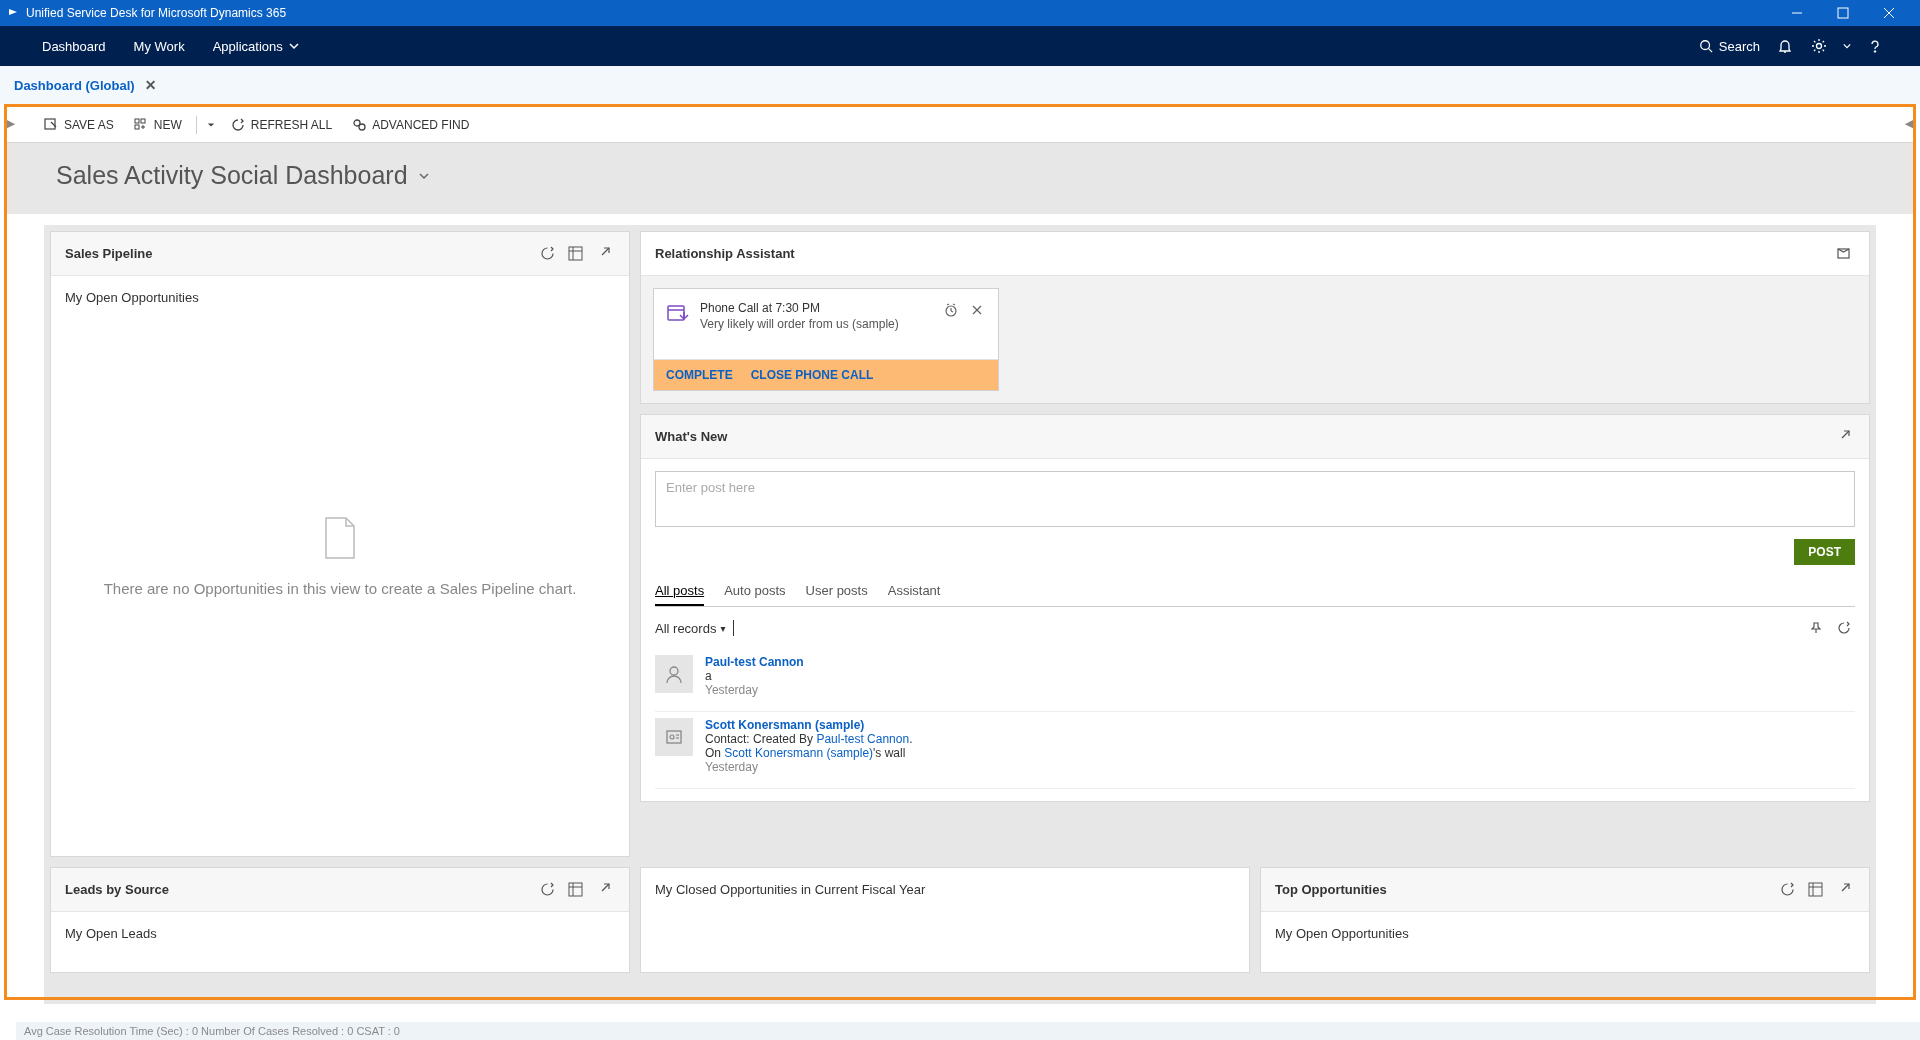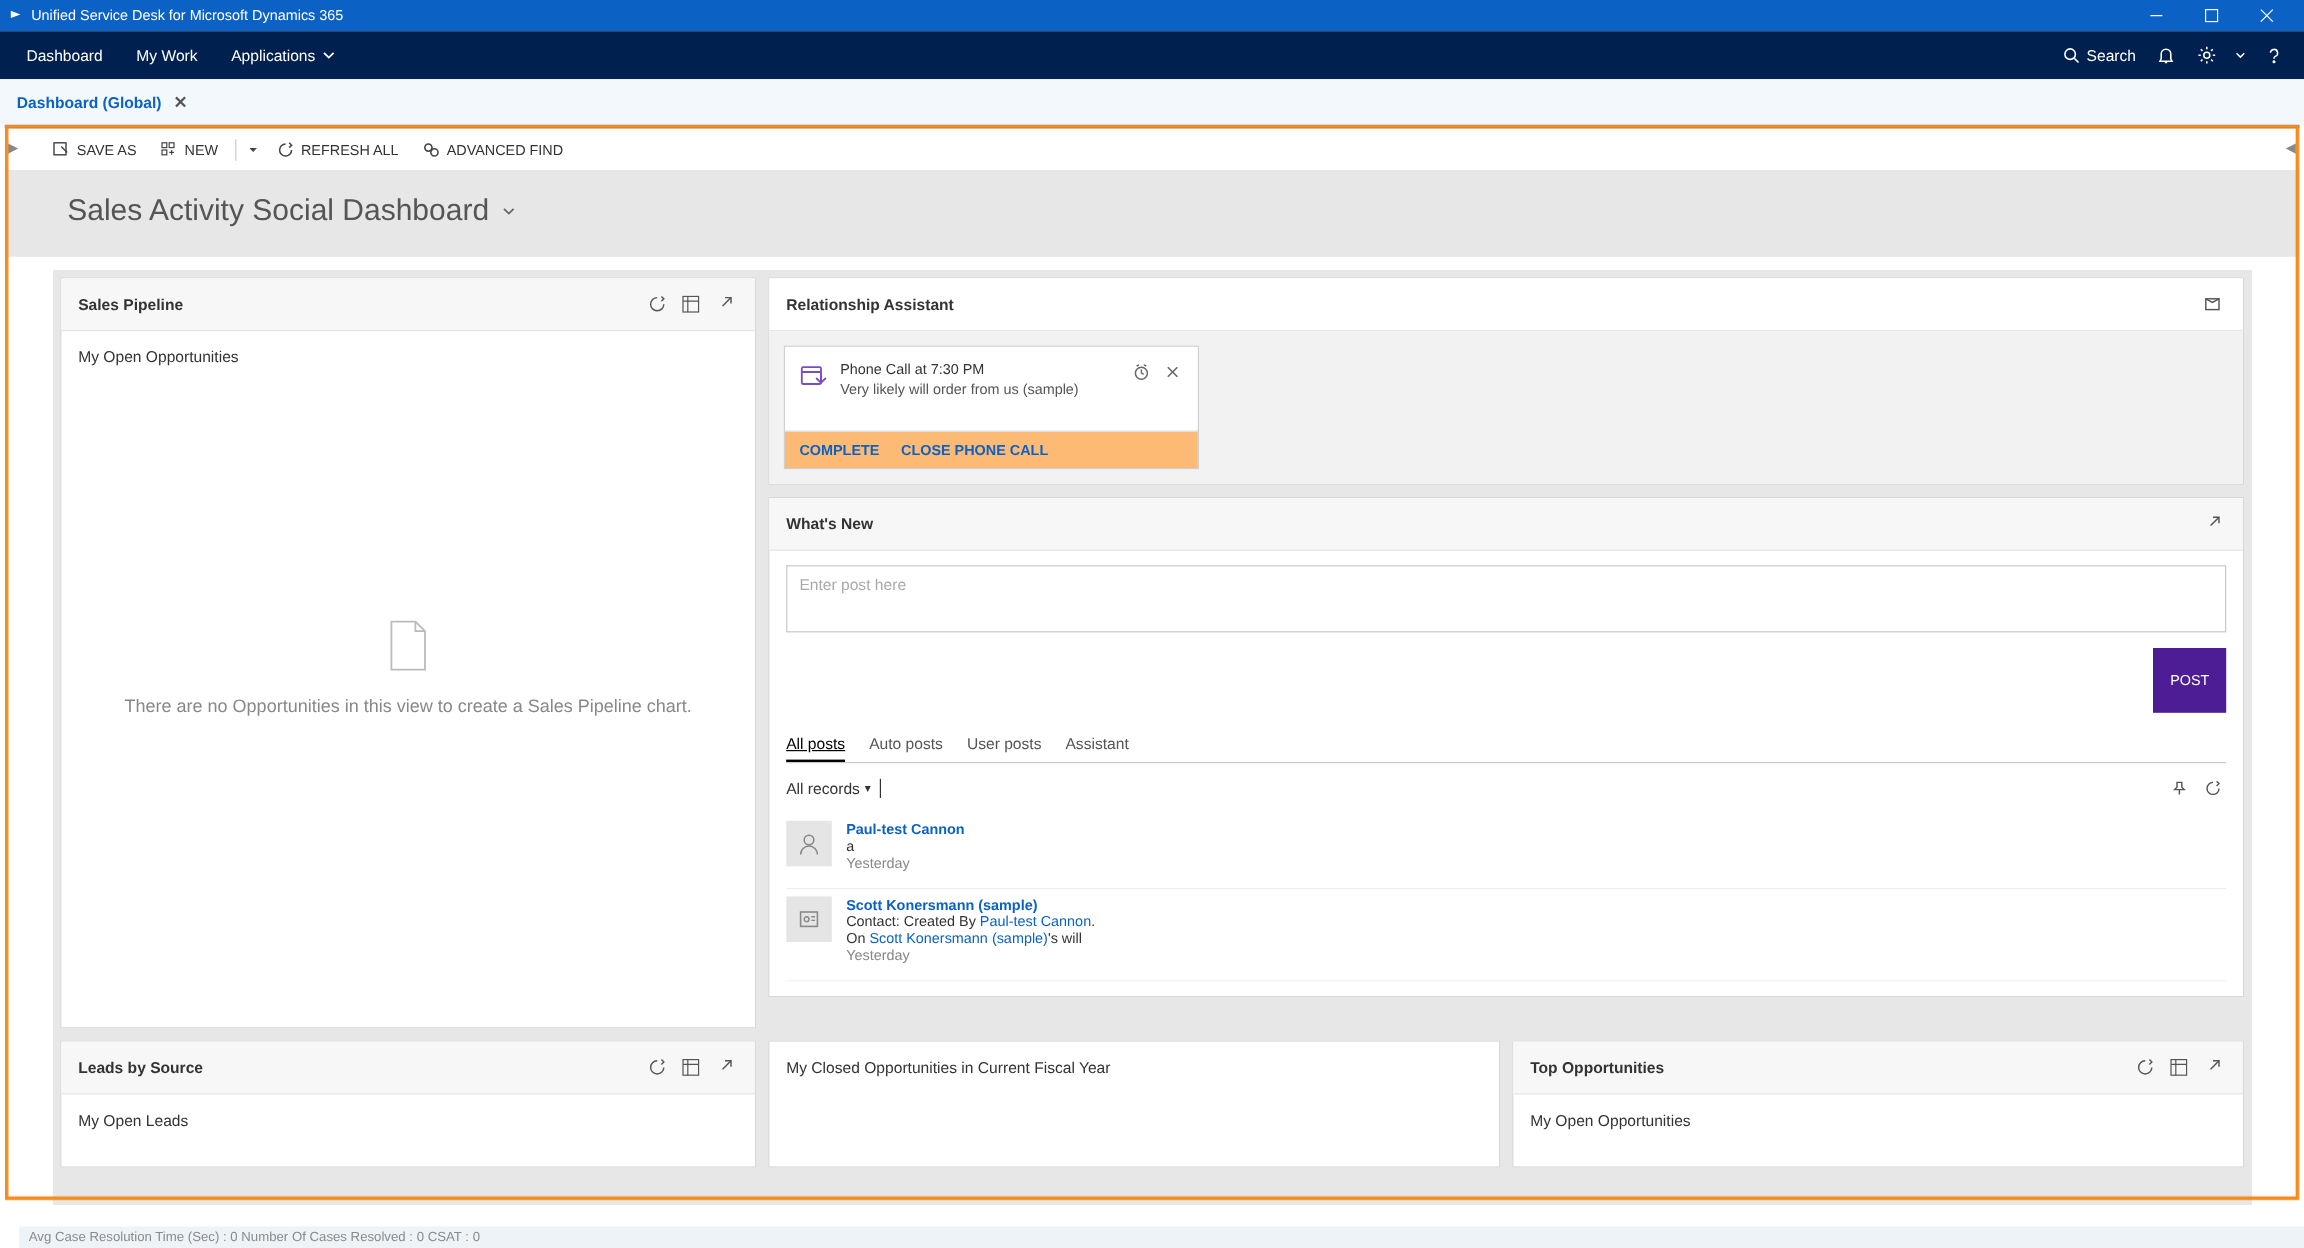--- a/index.html
+++ b/index.html
@@ -7,21 +7,21 @@
 
 
 .titlebar { height:26px; background:#0b61c4; color:#fff; display:flex; align-items:center; padding:0 8px; font-size:12px; }
 .titlebar .logo { width:10px; height:10px; margin-right:8px; display:flex; align-items:center; }
 .titlebar .logo svg { width:10px; height:10px; }
 .titlebar .spacer { flex:1; }
 .titlebar .winbtn { width:46px; height:26px; display:flex; align-items:center; justify-content:center; cursor:pointer; }
 .titlebar .winbtn svg { width:12px; height:12px; stroke:#fff; fill:none; }
 
 
-.navbar { height:40px; background:#002050; color:#fff; display:flex; align-items:center; padding:0 8px; font-size:13px; }
+.navbar { height:40px; background:#002050; color:#fff; display:flex; align-items:center; padding:0 28px; font-size:13px; }
 .navbar .navitem { padding:0 14px; height:40px; display:flex; align-items:center; cursor:pointer; }
 .navbar .navitem svg { width:10px; height:10px; margin-left:6px; stroke:#fff; fill:none; }
 .navbar .spacer { flex:1; }
 .navbar .righticon { width:34px; height:40px; display:flex; align-items:center; justify-content:center; cursor:pointer; }
 .navbar .righticon svg { width:16px; height:16px; stroke:#fff; fill:none; }
 .navbar .search { display:flex; align-items:center; cursor:pointer; padding:0 8px; }
 .navbar .search svg { width:14px; height:14px; stroke:#fff; fill:none; margin-right:6px; }
 
 
 .tabstrip { height:38px; background:#f3f8fd; display:flex; align-items:center; padding:0 14px; }
@@ -82,21 +82,21 @@
 .ra-card-actions .ai { width:18px; height:18px; cursor:pointer; display:flex; align-items:center; justify-content:center; }
 .ra-card-actions .ai svg { width:14px; height:14px; stroke:#666; fill:none; }
 .ra-card-footer { border-top:1px solid #e0e0e0; padding:8px 12px; display:flex; gap:18px; background:#fdba74; }
 .ra-card-footer a { font-size:12px; color:#0b61c4; font-weight:600; cursor:pointer; text-decoration:none; }
 
 
 .wn-body { padding:12px 14px; }
 .wn-input { width:100%; height:56px; border:1px solid #c8c8c8; padding:8px 10px; font-size:13px; color:#333; resize:none; }
 .wn-input::placeholder { color:#aaa; }
 .wn-postrow { display:flex; justify-content:flex-end; margin-top:8px; }
-.wn-postbtn { background:#4c1d95; color:#fff; font-size:12px; font-weight:400; padding:20px 14px; border:none; cursor:pointer; }
+.wn-postbtn { background:#4d7c0f; color:#fff; font-size:12px; font-weight:700; padding:6px 14px; border:none; cursor:pointer; }
 
 .wn-tabs { display:flex; gap:20px; border-bottom:1px solid #ccc; margin-top:12px; }
 .wn-tab { font-size:13px; color:#555; padding:6px 0; cursor:pointer; }
 .wn-tab.active { color:#000; border-bottom:2px solid #000; font-weight:400;text-decoration:underline; }
 
 .wn-filterrow { display:flex; align-items:center; margin-top:10px; }
 .wn-filter { font-size:13px; color:#333; display:flex; align-items:center; cursor:pointer; }
 .wn-filter .caret { margin-left:4px; font-size:10px; }
 .wn-filter-cursor { margin-left:8px; width:1px; height:16px; background:#333; }
 .wn-filterrow .spacer { flex:1; }
@@ -409,21 +409,21 @@
                     <svg viewBox="0 0 20 20">
                       <rect x="3" y="4" width="14" height="12" stroke-width="1.3"></rect>
                       <circle cx="8" cy="10" r="2" stroke-width="1.2"></circle>
                       <line x1="12" y1="8" x2="15" y2="8" stroke-width="1.2"></line>
                       <line x1="12" y1="11" x2="15" y2="11" stroke-width="1.2"></line>
                     </svg>
                   </div>
                 <div class="wn-post-body">
                   <div><span class="wn-post-name">Scott Konersmann (sample)</span></div>
                   <div><span>Contact: Created By </span><span class="wn-post-link">Paul-test Cannon</span><span>.</span></div>
-                  <div><span>On </span><span class="wn-post-link">Scott Konersmann (sample)</span><span>'s will</span></div>
+                  <div><span>On </span><span class="wn-post-link">Scott Konersmann (sample)</span><span>'s wall</span></div>
                   <div class="wn-post-time">Yesterday</div>
                 </div>
               </div>
             </div>
           </div>
         </div>
       </div>
     </div>
 
     <div class="bottom-row">

